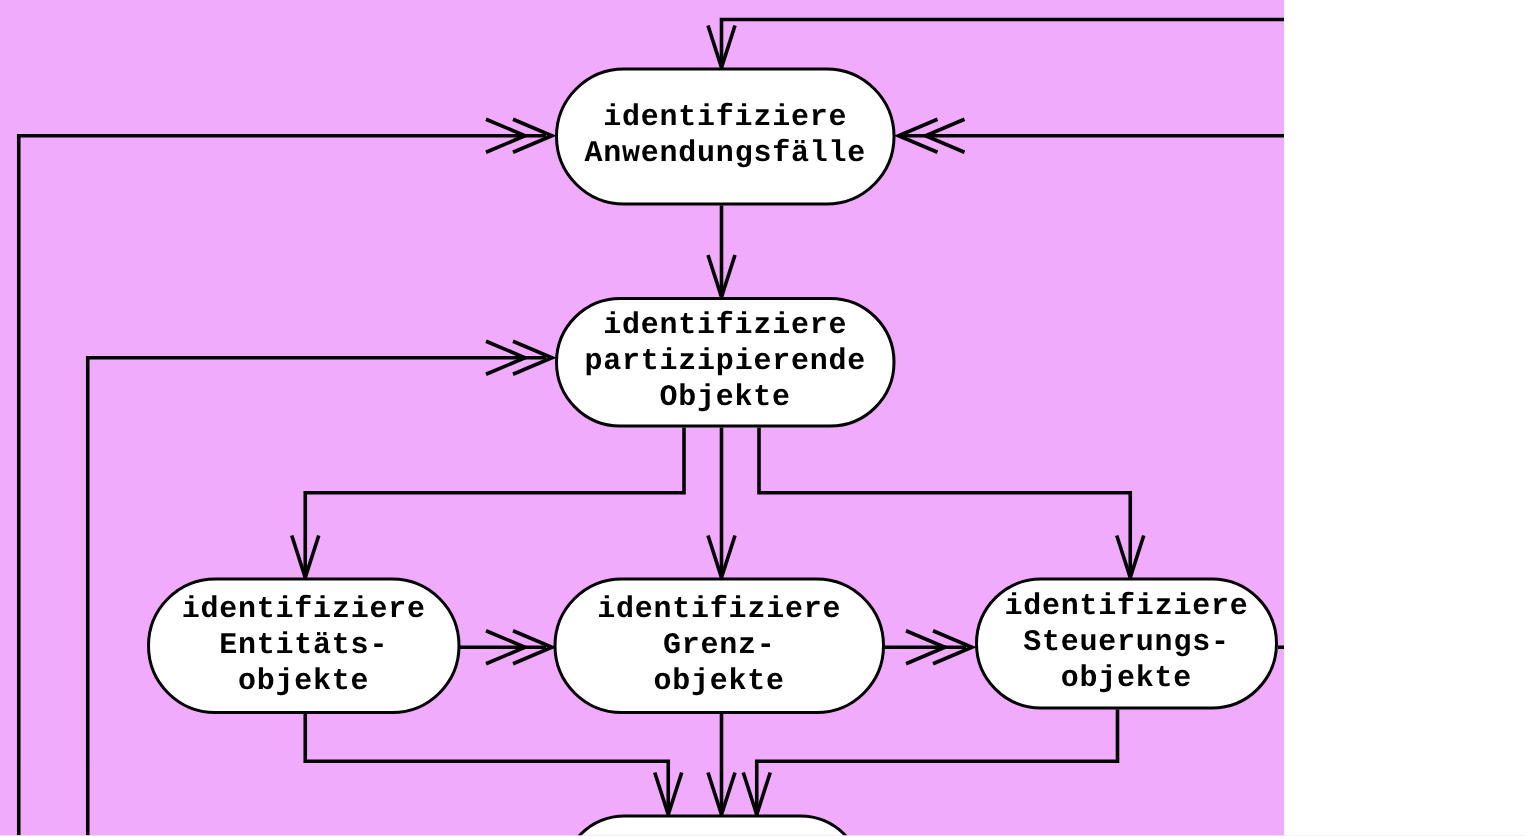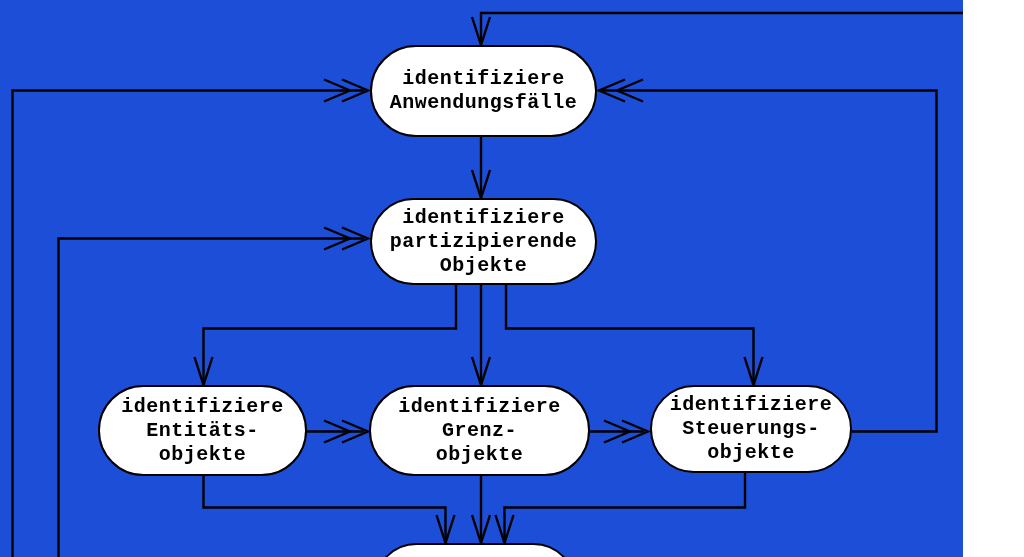--- a/index.html
+++ b/index.html
@@ -1,20 +1,20 @@
 <!DOCTYPE html>
 <html><head>
 <meta charset="utf-8">
 <style>
   html,body{margin:0;padding:0;background:#ffffff;}
   .canvas{
     position:relative;
-    width:963px;
+    width:856px;
     height:557px;
-    background:#1d4ed8;
+    background:#f0abfc;
     overflow:hidden;
     font-family:"Liberation Mono", monospace;
   }
   .edges{
     position:absolute;
     left:0; top:0;
     width:1024px; height:557px;
   }
   .edges path{
     fill:none;

